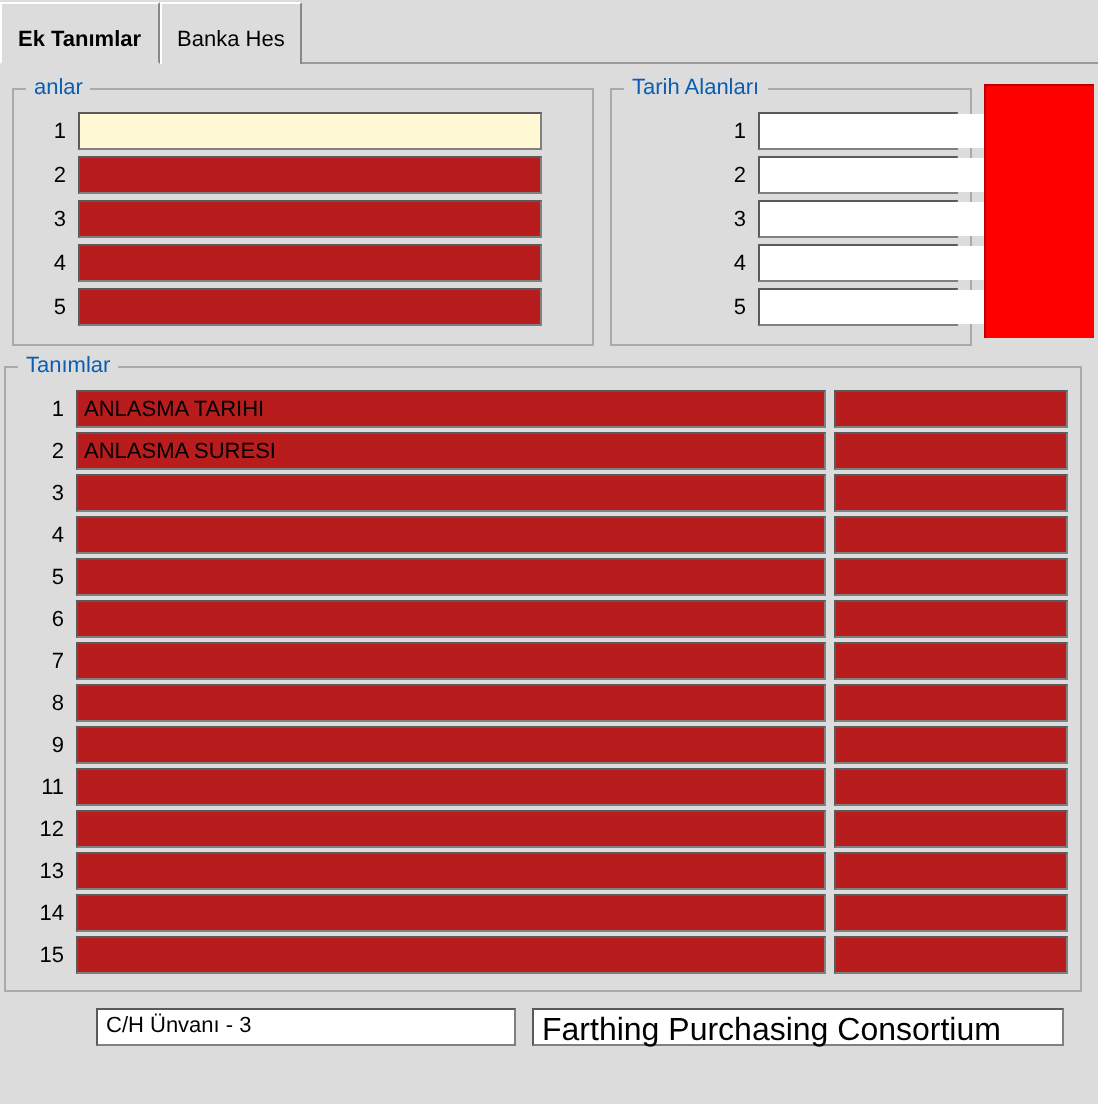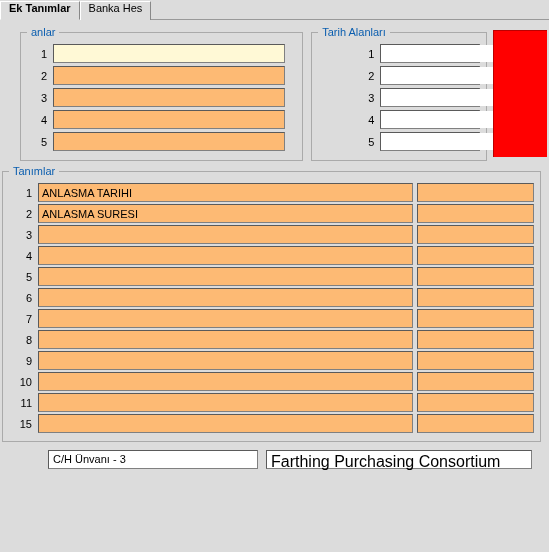--- a/index.html
+++ b/index.html
@@ -12,21 +12,21 @@
     width: 549px;
     height: 552px;
     overflow: hidden;
   }
   .tabs {
     display: flex;
     background: #dcdcdc;
     border-bottom: 1px solid #999;
   }
   .tab {
-    padding: 0 8px 5px 8px;
+    padding: 12px 8px 5px 8px;
     border-top: 1px solid #fff;
     border-left: 1px solid #fff;
     border-right: 1px solid #888;
     background: #dcdcdc;
     white-space: nowrap;
     cursor: default;
     position: relative;
     top: 1px;
     margin-right: 0;
     font-size: 11px;
@@ -35,21 +35,21 @@
   .tab.active {
     background: #dcdcdc;
     border-bottom: 1px solid #dcdcdc;
     font-weight: bold;
     z-index: 2;
   }
   .panel-row {
     display: flex;
     gap: 4px;
     align-items: stretch;
-    padding: 4px 0 0 18px;
+    padding: 4px 0 0 4px;
   }
   fieldset {
     border: 1px solid #aaa;
     margin: 2px 2px 4px 2px;
     padding: 6px 6px 6px 6px;
     background: #dcdcdc;
   }
   legend {
     color: #0b5eaf;
     font-size: 11px;
@@ -85,21 +85,21 @@
     margin-right: 6px;
   }
   input[type="text"] {
     border: 1px solid #808080;
     border-top-color: #5a5a5a;
     border-left-color: #5a5a5a;
     height: 19px;
     font-family: Tahoma, Arial, sans-serif;
     font-size: 11px;
     padding: 1px 3px;
-    background: #fdba74;
+    background: #b91c1c;
   }
   .in-left {
     width: 232px;
   }
   .in-left.focused {
     background: #fff9d6;
   }
   .combo {
     display: flex;
     align-items: stretch;
@@ -308,26 +308,36 @@
       <span class="rownum-wide">8</span>
       <input class="in-key" type="text" value="" style="">
       <input class="in-val" type="text" value="" style="">
     </div>
   <div class="bottom-row">
       <span class="rownum-wide">9</span>
       <input class="in-key" type="text" value="" style="">
       <input class="in-val" type="text" value="" style="">
     </div>
   <div class="bottom-row">
-      <span class="rownum-wide">10</span>
-      <input class="in-key" type="text" value="" style="">
-      <input class="in-val" type="text" value="" style="">
-    </div>
-  <div class="bottom-row">
       <span class="rownum-wide">11</span>
+      <input class="in-key" type="text" value="" style="">
+      <input class="in-val" type="text" value="" style="">
+    </div>
+  <div class="bottom-row">
+      <span class="rownum-wide">12</span>
+      <input class="in-key" type="text" value="" style="">
+      <input class="in-val" type="text" value="" style="">
+    </div>
+  <div class="bottom-row">
+      <span class="rownum-wide">13</span>
+      <input class="in-key" type="text" value="" style="">
+      <input class="in-val" type="text" value="" style="">
+    </div>
+  <div class="bottom-row">
+      <span class="rownum-wide">14</span>
       <input class="in-key" type="text" value="" style="">
       <input class="in-val" type="text" value="" style="">
     </div>
   <div class="bottom-row">
       <span class="rownum-wide">15</span>
       <input class="in-key" type="text" value="" style="">
       <input class="in-val" type="text" value="" style="">
     </div>
 </fieldset>
 

